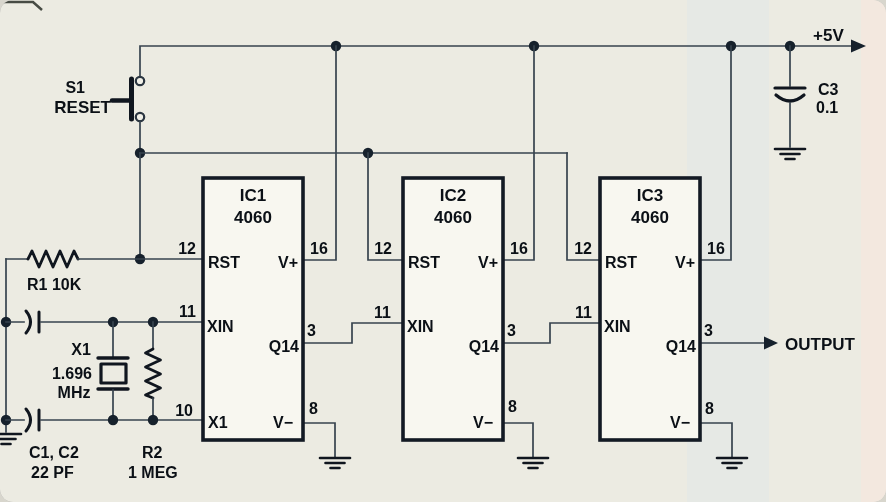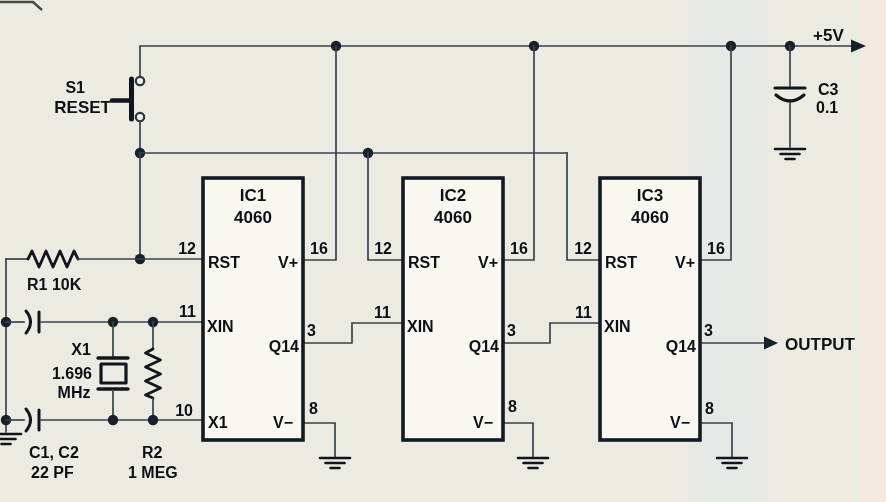--- a/index.html
+++ b/index.html
@@ -1,16 +1,16 @@
 <!DOCTYPE html>
 <html><head>
 <meta charset="utf-8">
 <style>
   html,body{margin:0;padding:0;background:#d8d6cd;}
-  .stage{position:relative;width:886px;height:502px;background:#a3a3a3;overflow:hidden;}
+  .stage{position:relative;width:886px;height:502px;background:#a3a3a3;overflow:hidden;border-radius:13px;}
   svg{display:block;}
   .wire{stroke:#37434e;stroke-width:1.7;fill:none;stroke-linecap:square;}
   .sym{stroke:#10161f;fill:none;stroke-linecap:round;stroke-linejoin:round;}
   .dot{fill:#16212c;stroke:none;}
   .contact{fill:#f1f0e8;stroke:#2b3641;stroke-width:2.2;}
   .icbox{fill:#f8f7f0;stroke:#131a24;stroke-width:3.6;}
   .fillink{fill:#16212c;stroke:none;}
   text{font-family:"Liberation Sans","DejaVu Sans",sans-serif;font-weight:700;fill:#0b1016;}
   .t16{font-size:16px;}
   .t17{font-size:17px;}

